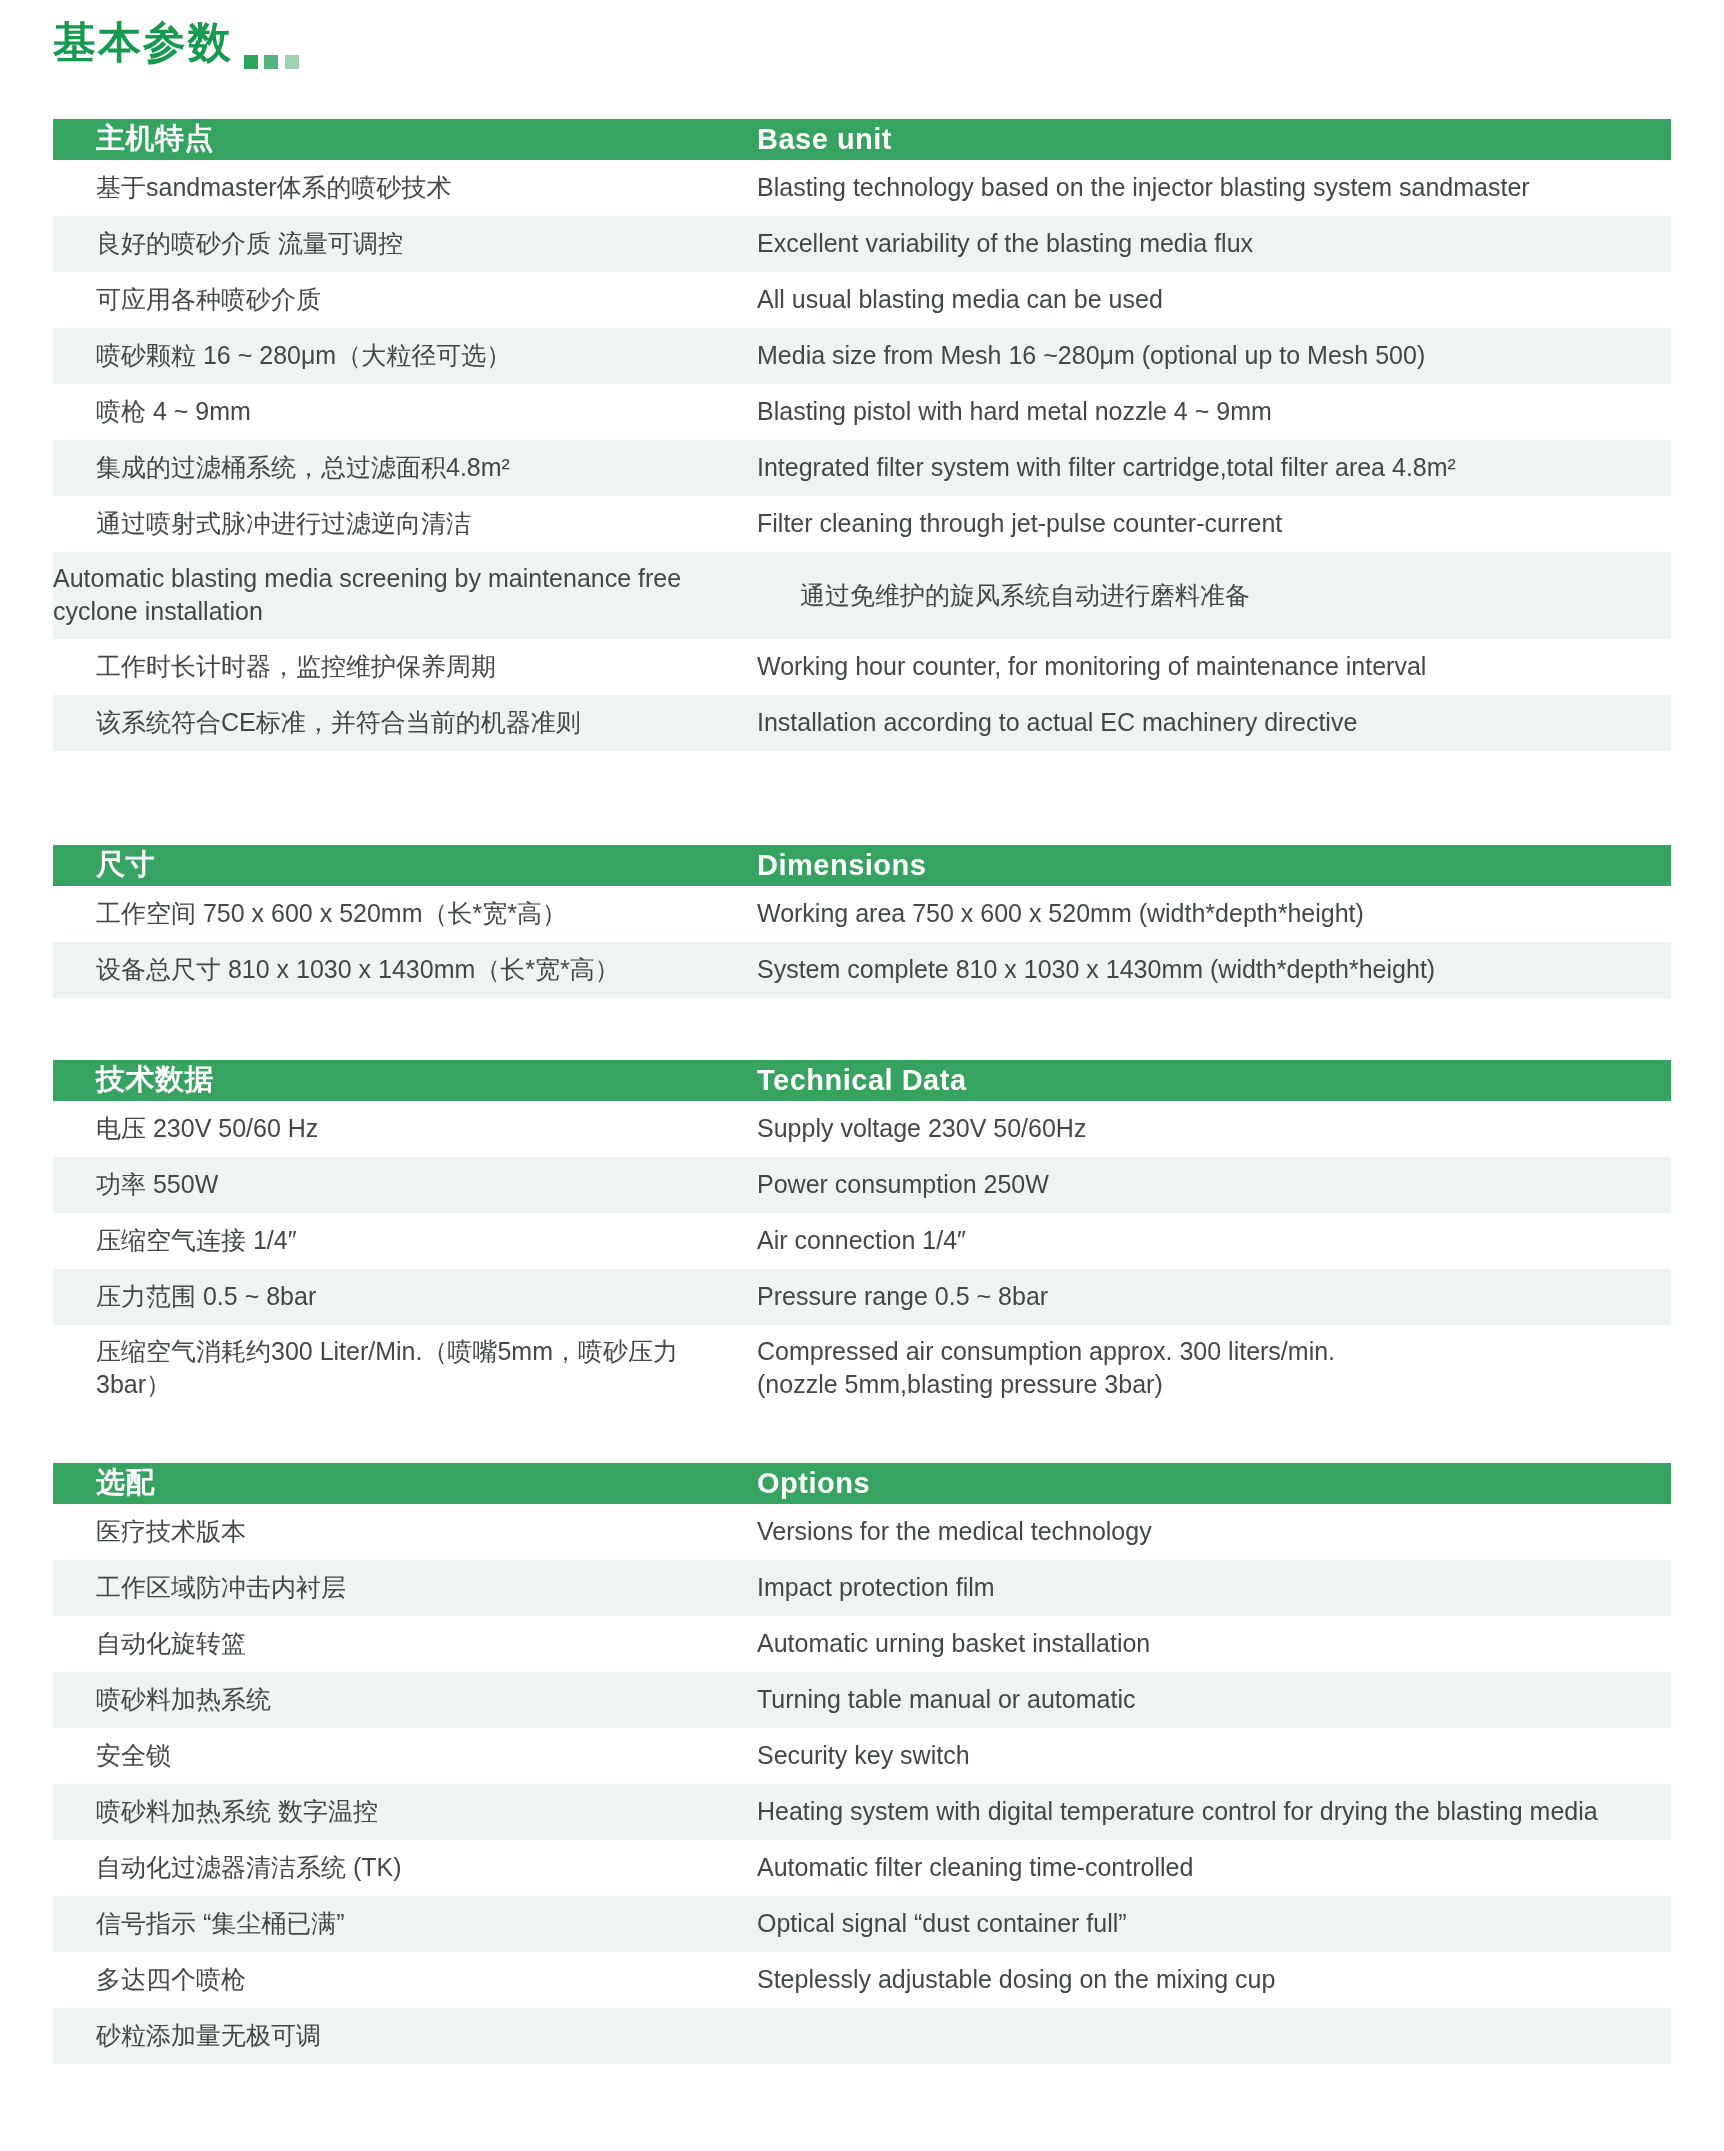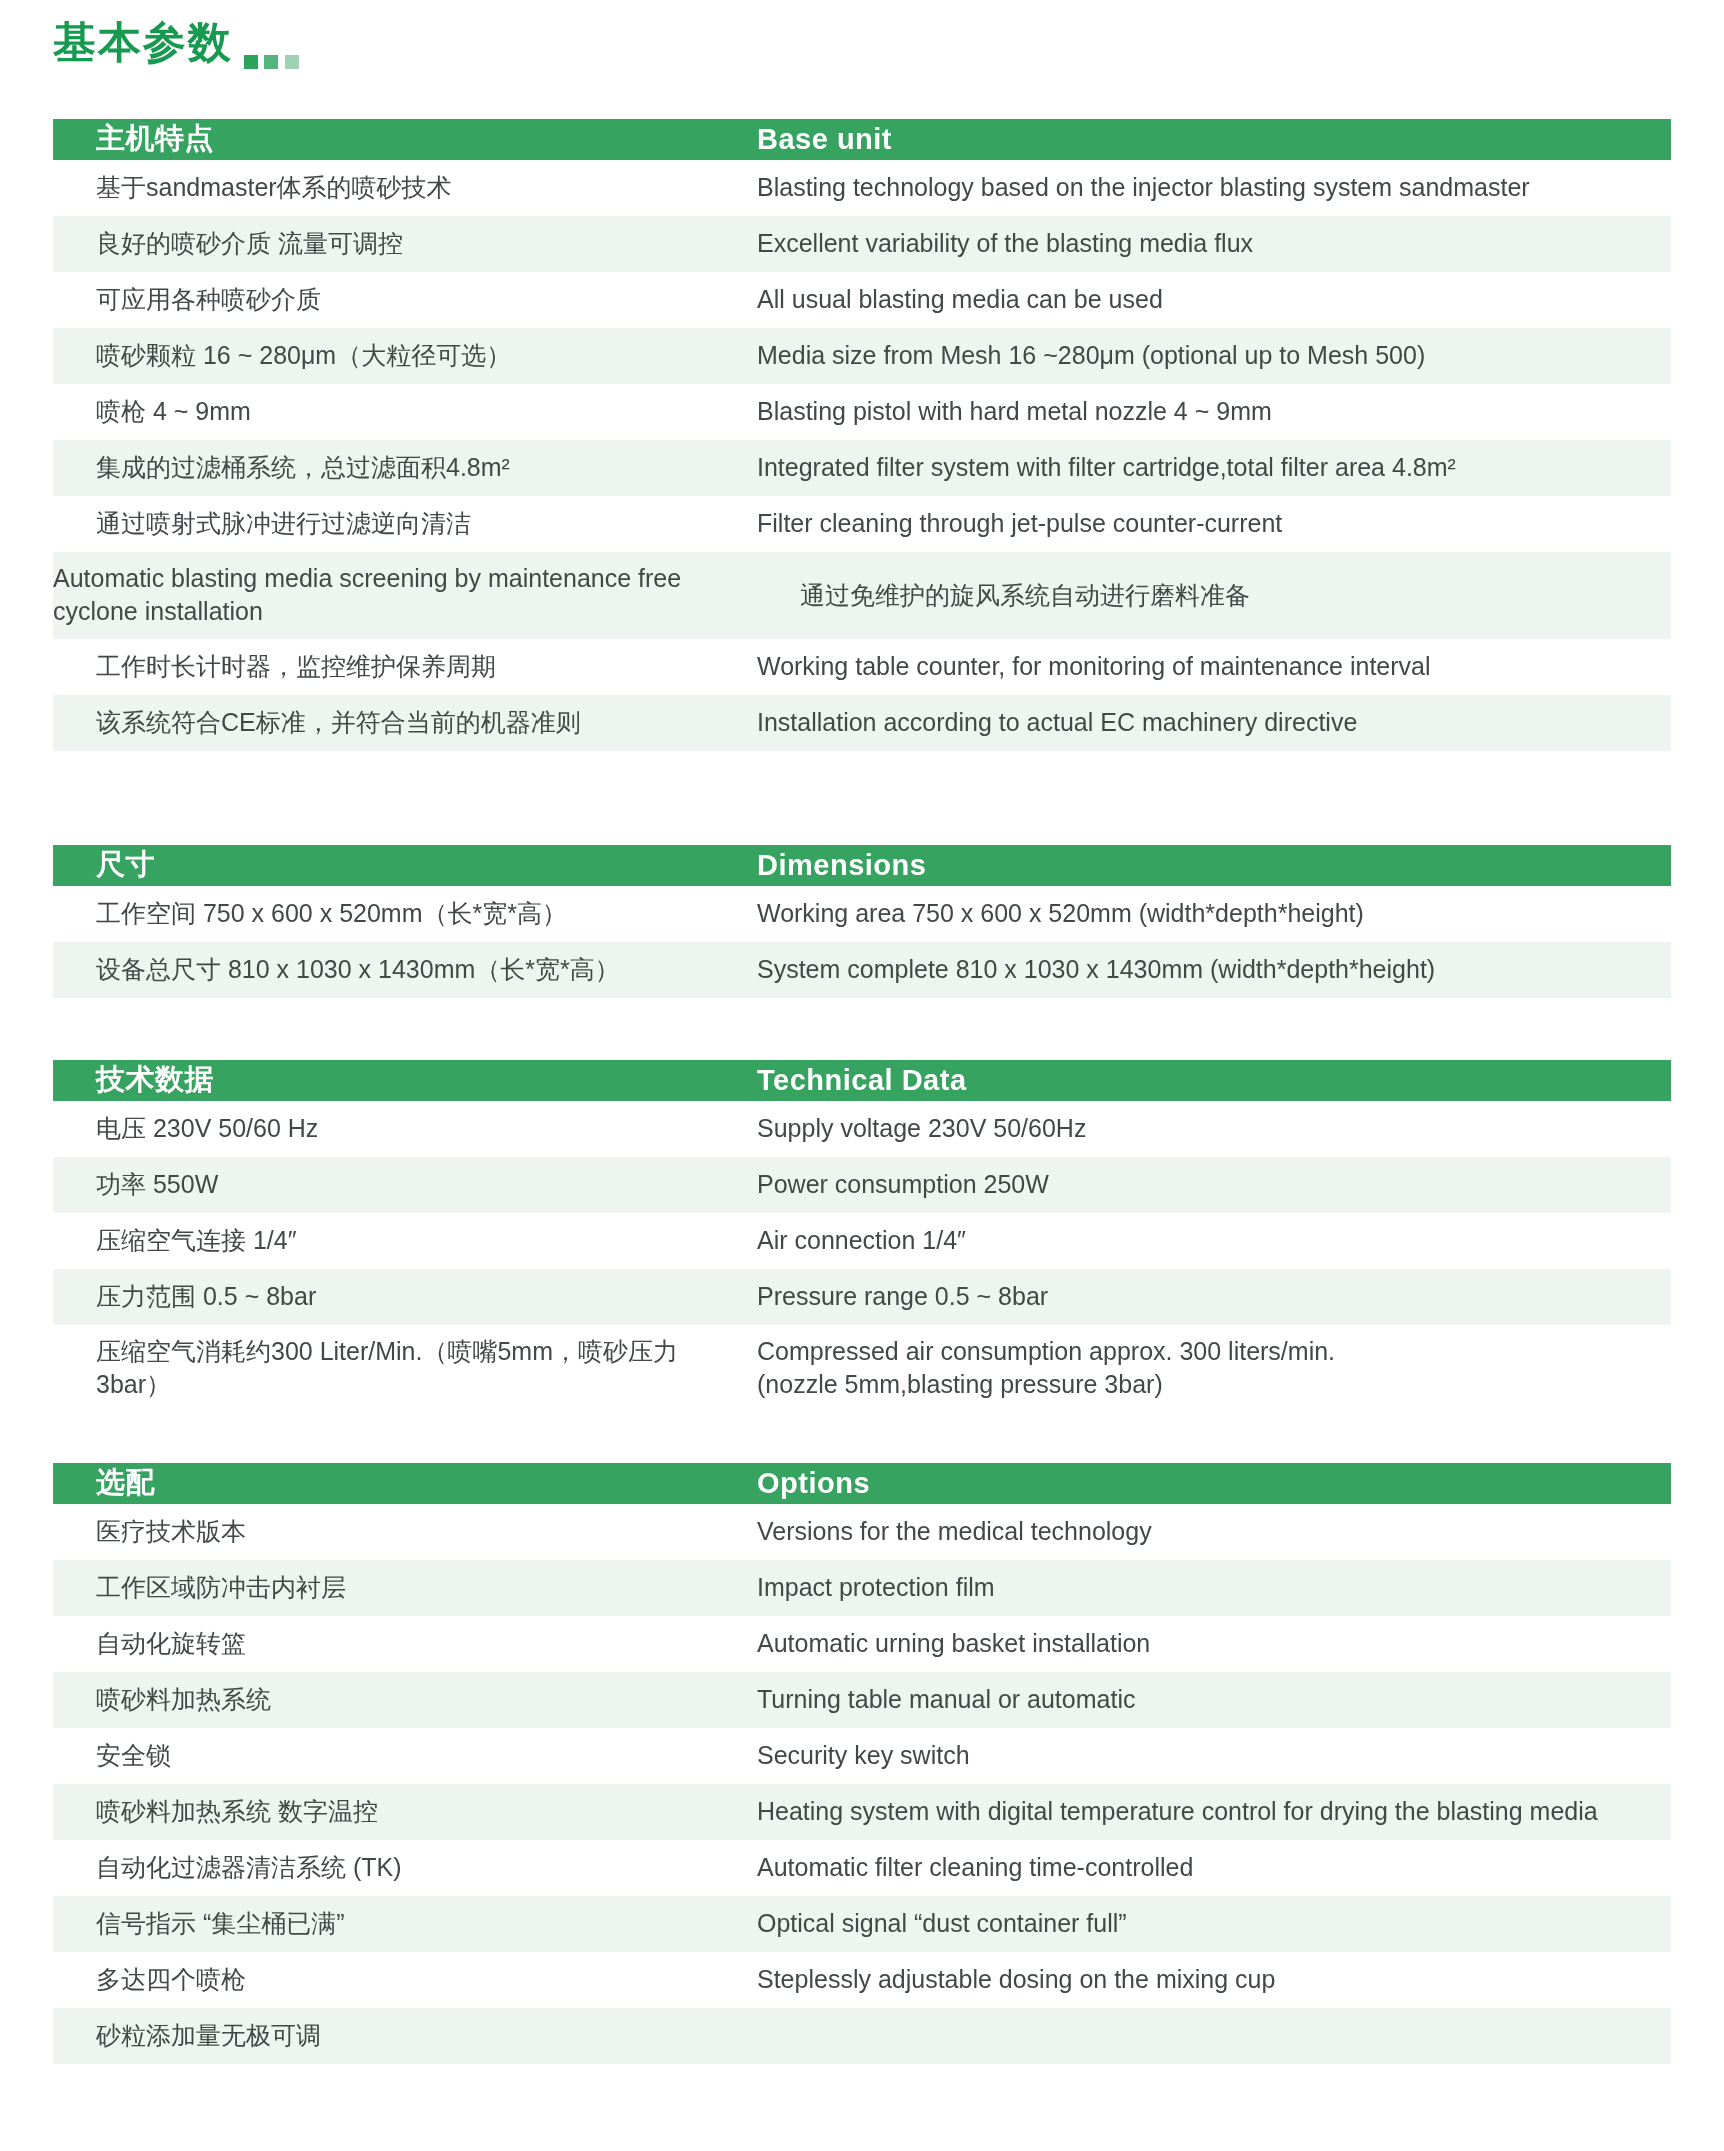--- a/index.html
+++ b/index.html
@@ -101,21 +101,21 @@
         <div class="row">
           <div class="cell zh">通过喷射式脉冲进行过滤逆向清洁</div>
           <div class="cell en">Filter cleaning through jet-pulse counter-current</div>
         </div>
         <div class="row">
           <div class="cell en">Automatic blasting media screening by maintenance free cyclone installation</div>
           <div class="cell zh">通过免维护的旋风系统自动进行磨料准备</div>
         </div>
         <div class="row">
           <div class="cell zh">工作时长计时器，监控维护保养周期</div>
-          <div class="cell en">Working table counter, for monitoring of maintenance interval</div>
+          <div class="cell en">Working hour counter, for monitoring of maintenance interval</div>
         </div>
         <div class="row">
           <div class="cell zh">该系统符合CE标准，并符合当前的机器准则</div>
           <div class="cell en">Installation according to actual EC machinery directive</div>
         </div>
       </div>
   </section>
 
   <section class="tbl tbl-2">
     <div class="thead">

